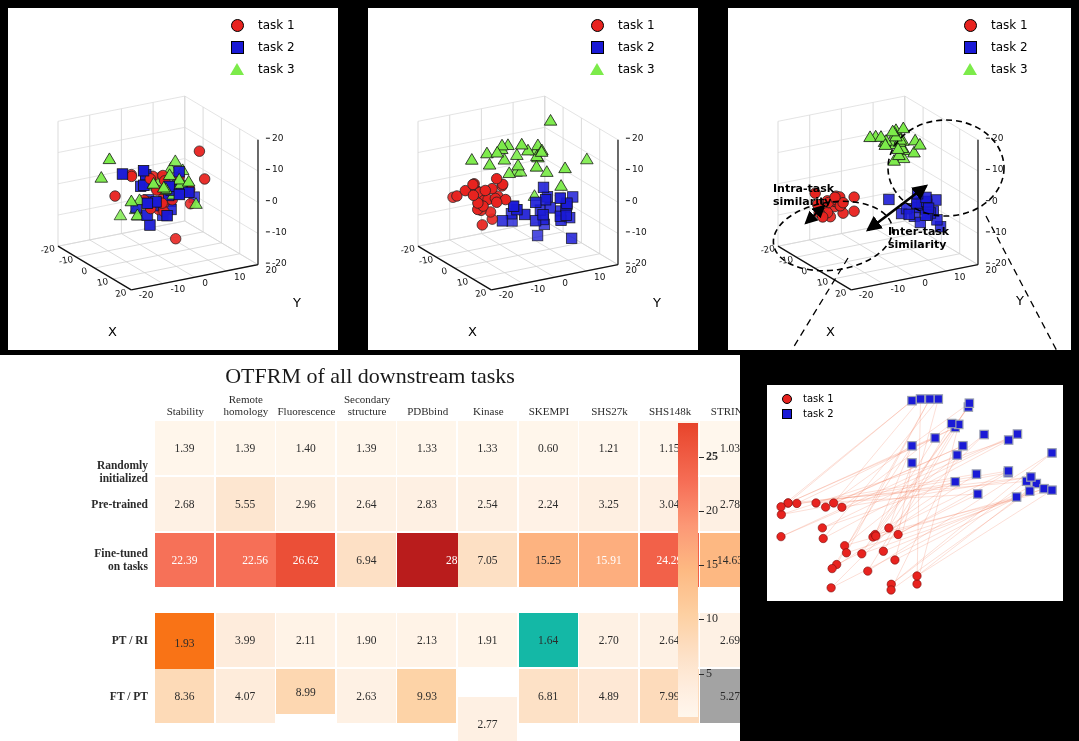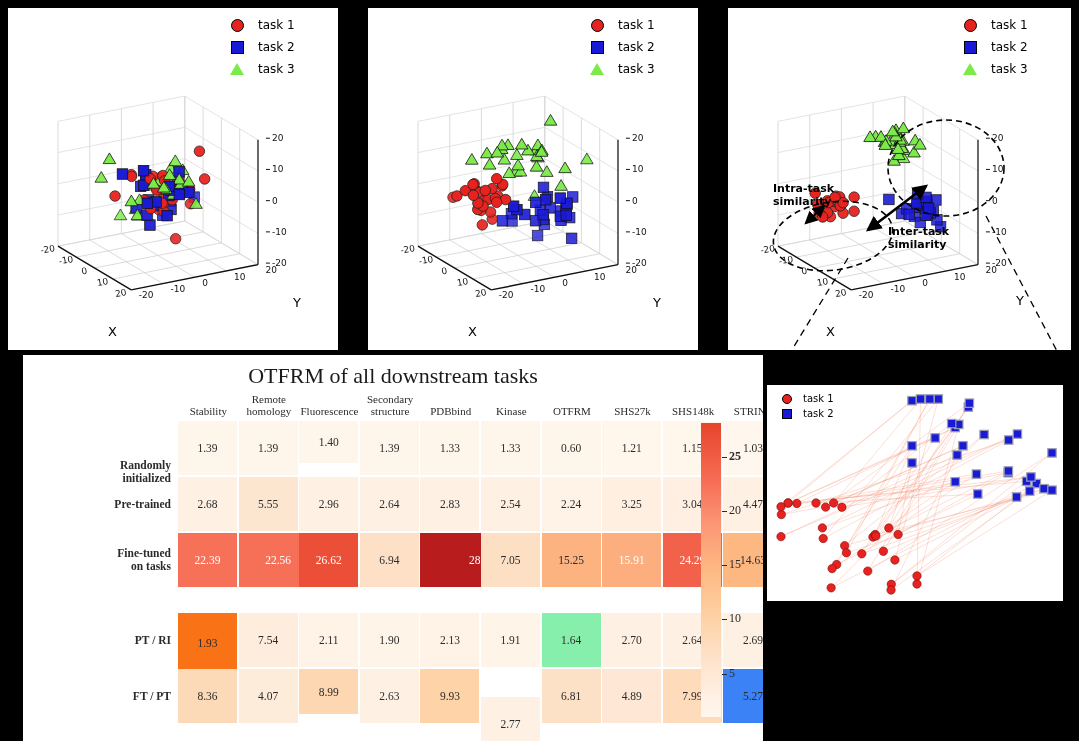--- a/index.html
+++ b/index.html
@@ -25,21 +25,21 @@
   .mk-circle{width:11px;height:11px;border-radius:50%;background:#e8231f;border:1px solid #000;}
   .mk-square{width:11px;height:11px;background:#1a1ad6;border:1px solid #000;}
   .mk-tri{width:0;height:0;border-left:7px solid transparent;border-right:7px solid transparent;
           border-bottom:12px solid #7ceb4a;}
 
   .axlab{position:absolute;font-family:"DejaVu Sans",sans-serif;font-size:13px;color:#000;}
   .annot{position:absolute;font-family:"DejaVu Sans",sans-serif;font-size:11px;
          font-weight:bold;color:#000;line-height:1.15;}
 
   
-  #ph{left:23px;top:355px;width:740px;height:386px;}
+  #ph{left:0;top:355px;width:740px;height:386px;}
   #ph .title{position:absolute;left:0;right:0;top:8px;text-align:center;
              font-size:22px;color:#1a1a1a;font-family:"Liberation Serif",serif;}
 
   .hm-colhead{position:absolute;font-size:11px;color:#2b2b2b;text-align:center;
               line-height:1.12;}
   .hm-rowhead{position:absolute;font-size:11.5px;color:#2b2b2b;text-align:right;
               line-height:1.15;font-weight:bold;}
   .hm-cell{position:absolute;display:flex;align-items:center;justify-content:center;
            font-size:11.5px;}
 
@@ -585,21 +585,21 @@
         <div>Secondary</div>
         <div>structure</div>
       </div>
       <div class="hm-colhead" style="left: 393.4px; top: 50px; width: 68.6px;">
         <div>PDBbind</div>
       </div>
       <div class="hm-colhead" style="left: 454px; top: 50px; width: 68.6px;">
         <div>Kinase</div>
       </div>
       <div class="hm-colhead" style="left: 514.6px; top: 50px; width: 68.6px;">
-        <div>OTFRM</div>
+        <div>SKEMPI</div>
       </div>
       <div class="hm-colhead" style="left: 575.2px; top: 50px; width: 68.6px;">
         <div>SHS27k</div>
       </div>
       <div class="hm-colhead" style="left: 635.8px; top: 50px; width: 68.6px;">
         <div>SHS148k</div>
       </div>
       <div class="hm-colhead" style="left: 696.4px; top: 50px; width: 68.6px;">
         <div>STRING</div>
       </div>
@@ -619,68 +619,68 @@
       <div class="hm-rowhead" style="left: 6px; width: 142px; top: 278.5px;">
         <div>PT / RI</div>
       </div>
       <div class="hm-rowhead" style="left: 6px; width: 142px; top: 334.5px;">
         <div>FT / PT</div>
       </div>
     </div>
   <div id="hm-cells">
       <div class="hm-cell" style="left: 155px; top: 66px; width: 59.1px; height: 54px; background: rgb(255, 246, 235); color: rgb(43, 43, 43);">1.39</div>
       <div class="hm-cell" style="left: 215.6px; top: 66px; width: 59.1px; height: 54px; background: rgb(255, 246, 235); color: rgb(43, 43, 43);">1.39</div>
-      <div class="hm-cell" style="left: 276.2px; top: 66px; width: 59.1px; height: 42px; background: rgb(255, 246, 235); color: rgb(43, 43, 43);">1.40</div>
+      <div class="hm-cell" style="left: 276.2px; top: 66px; width: 59.1px; height: 54px; background: rgb(255, 246, 235); color: rgb(43, 43, 43);">1.40</div>
       <div class="hm-cell" style="left: 336.8px; top: 66px; width: 59.1px; height: 54px; background: rgb(255, 246, 235); color: rgb(43, 43, 43);">1.39</div>
       <div class="hm-cell" style="left: 397.4px; top: 66px; width: 59.1px; height: 54px; background: rgb(255, 246, 235); color: rgb(43, 43, 43);">1.33</div>
       <div class="hm-cell" style="left: 458px; top: 66px; width: 59.1px; height: 54px; background: rgb(255, 246, 235); color: rgb(43, 43, 43);">1.33</div>
       <div class="hm-cell" style="left: 518.6px; top: 66px; width: 59.1px; height: 54px; background: rgb(255, 246, 235); color: rgb(43, 43, 43);">0.60</div>
       <div class="hm-cell" style="left: 579.2px; top: 66px; width: 59.1px; height: 54px; background: rgb(255, 246, 236); color: rgb(43, 43, 43);">1.21</div>
       <div class="hm-cell" style="left: 639.8px; top: 66px; width: 59.1px; height: 54px; background: rgb(255, 246, 236); color: rgb(43, 43, 43);">1.15</div>
       <div class="hm-cell" style="left: 700.4px; top: 66px; width: 59.1px; height: 54px; background: rgb(255, 247, 237); color: rgb(43, 43, 43);">1.03</div>
       <div class="hm-cell" style="left: 155px; top: 122px; width: 59.1px; height: 54px; background: rgb(254, 241, 228); color: rgb(43, 43, 43);">2.68</div>
       <div class="hm-cell" style="left: 215.6px; top: 122px; width: 59.1px; height: 54px; background: rgb(253, 230, 208); color: rgb(43, 43, 43);">5.55</div>
       <div class="hm-cell" style="left: 276.2px; top: 122px; width: 59.1px; height: 54px; background: rgb(254, 240, 226); color: rgb(43, 43, 43);">2.96</div>
       <div class="hm-cell" style="left: 336.8px; top: 122px; width: 59.1px; height: 54px; background: rgb(254, 241, 228); color: rgb(43, 43, 43);">2.64</div>
       <div class="hm-cell" style="left: 397.4px; top: 122px; width: 59.1px; height: 54px; background: rgb(254, 240, 227); color: rgb(43, 43, 43);">2.83</div>
       <div class="hm-cell" style="left: 458px; top: 122px; width: 59.1px; height: 54px; background: rgb(254, 241, 228); color: rgb(43, 43, 43);">2.54</div>
       <div class="hm-cell" style="left: 518.6px; top: 122px; width: 59.1px; height: 54px; background: rgb(255, 242, 230); color: rgb(43, 43, 43);">2.24</div>
       <div class="hm-cell" style="left: 579.2px; top: 122px; width: 59.1px; height: 54px; background: rgb(254, 239, 225); color: rgb(43, 43, 43);">3.25</div>
       <div class="hm-cell" style="left: 639.8px; top: 122px; width: 59.1px; height: 54px; background: rgb(254, 239, 226); color: rgb(43, 43, 43);">3.04</div>
-      <div class="hm-cell" style="left: 700.4px; top: 122px; width: 59.1px; height: 54px; background: rgb(254, 240, 227); color: rgb(43, 43, 43);">4.47</div>
+      <div class="hm-cell" style="left: 700.4px; top: 122px; width: 59.1px; height: 54px; background: rgb(254, 240, 227); color: rgb(43, 43, 43);">2.78</div>
       <div class="hm-cell" style="left: 155px; top: 178px; width: 59.1px; height: 54px; background: rgb(246, 113, 88); color: rgb(255, 255, 255);">22.39</div>
       <div class="hm-cell" style="left: 215.6px; top: 178px; width: 79px; height: 54px; background: rgb(246, 111, 87); color: rgb(255, 255, 255);">22.56</div>
       <div class="hm-cell" style="left: 276.2px; top: 178px; width: 59.1px; height: 54px; background: rgb(235, 79, 55); color: rgb(255, 255, 255);">26.62</div>
       <div class="hm-cell" style="left: 336.8px; top: 178px; width: 59.1px; height: 54px; background: rgb(253, 224, 197); color: rgb(43, 43, 43);">6.94</div>
       <div class="hm-cell" style="left: 397.4px; top: 178px; width: 59.1px; height: 54px; background: #b91c1c; color: rgb(255, 255, 255); padding-left: 32px;">28.09</div>
       <div class="hm-cell" style="left: 458px; top: 178px; width: 59.1px; height: 54px; background: rgb(253, 224, 196); color: rgb(43, 43, 43);">7.05</div>
       <div class="hm-cell" style="left: 518.6px; top: 178px; width: 59.1px; height: 54px; background: rgb(253, 179, 128); color: rgb(43, 43, 43);">15.25</div>
       <div class="hm-cell" style="left: 579.2px; top: 178px; width: 59.1px; height: 54px; background: rgb(253, 174, 126); color: rgb(255, 255, 255);">15.91</div>
       <div class="hm-cell" style="left: 639.8px; top: 178px; width: 59.1px; height: 54px; background: rgb(242, 97, 73); color: rgb(255, 255, 255);">24.29</div>
       <div class="hm-cell" style="left: 700.4px; top: 178px; width: 59.1px; height: 54px; background: rgb(253, 184, 130); color: rgb(43, 43, 43);">14.63</div>
       <div class="hm-cell" style="left: 155px; top: 258px; width: 59.1px; height: 60px; background: #f97316; color: rgb(43, 43, 43);">1.93</div>
-      <div class="hm-cell" style="left: 215.6px; top: 258px; width: 59.1px; height: 54px; background: rgb(254, 236, 220); color: rgb(43, 43, 43);">7.54</div>
+      <div class="hm-cell" style="left: 215.6px; top: 258px; width: 59.1px; height: 54px; background: rgb(254, 236, 220); color: rgb(43, 43, 43);">3.99</div>
       <div class="hm-cell" style="left: 276.2px; top: 258px; width: 59.1px; height: 54px; background: rgb(255, 243, 231); color: rgb(43, 43, 43);">2.11</div>
       <div class="hm-cell" style="left: 336.8px; top: 258px; width: 59.1px; height: 54px; background: rgb(255, 244, 232); color: rgb(43, 43, 43);">1.90</div>
       <div class="hm-cell" style="left: 397.4px; top: 258px; width: 59.1px; height: 54px; background: rgb(255, 243, 231); color: rgb(43, 43, 43);">2.13</div>
       <div class="hm-cell" style="left: 458px; top: 258px; width: 59.1px; height: 54px; background: rgb(255, 244, 232); color: rgb(43, 43, 43);">1.91</div>
-      <div class="hm-cell" style="left: 518.6px; top: 258px; width: 59.1px; height: 54px; background: #86efac; color: rgb(43, 43, 43);">1.64</div>
+      <div class="hm-cell" style="left: 518.6px; top: 258px; width: 59.1px; height: 54px; background: #14b8a6; color: rgb(43, 43, 43);">1.64</div>
       <div class="hm-cell" style="left: 579.2px; top: 258px; width: 59.1px; height: 54px; background: rgb(254, 241, 228); color: rgb(43, 43, 43);">2.70</div>
       <div class="hm-cell" style="left: 639.8px; top: 258px; width: 59.1px; height: 54px; background: rgb(254, 241, 228); color: rgb(43, 43, 43);">2.64</div>
       <div class="hm-cell" style="left: 700.4px; top: 258px; width: 59.1px; height: 54px; background: rgb(254, 241, 228); color: rgb(43, 43, 43);">2.69</div>
       <div class="hm-cell" style="left: 155px; top: 314px; width: 59.1px; height: 54px; background: rgb(253, 218, 183); color: rgb(43, 43, 43);">8.36</div>
       <div class="hm-cell" style="left: 215.6px; top: 314px; width: 59.1px; height: 54px; background: rgb(254, 236, 219); color: rgb(43, 43, 43);">4.07</div>
       <div class="hm-cell" style="left: 276.2px; top: 314px; width: 59.1px; height: 45px; background: rgb(253, 215, 177); color: rgb(43, 43, 43);">8.99</div>
       <div class="hm-cell" style="left: 336.8px; top: 314px; width: 59.1px; height: 54px; background: rgb(254, 241, 228); color: rgb(43, 43, 43);">2.63</div>
       <div class="hm-cell" style="left: 397.4px; top: 314px; width: 59.1px; height: 54px; background: rgb(253, 211, 167); color: rgb(43, 43, 43);">9.93</div>
       <div class="hm-cell" style="left: 458px; top: 314px; width: 59.1px; height: 54px; background: rgb(254, 240, 227); color: rgb(43, 43, 43); margin-top: 28px;">2.77</div>
       <div class="hm-cell" style="left: 518.6px; top: 314px; width: 59.1px; height: 54px; background: rgb(253, 225, 198); color: rgb(43, 43, 43);">6.81</div>
       <div class="hm-cell" style="left: 579.2px; top: 314px; width: 59.1px; height: 54px; background: rgb(254, 232, 213); color: rgb(43, 43, 43);">4.89</div>
       <div class="hm-cell" style="left: 639.8px; top: 314px; width: 59.1px; height: 54px; background: rgb(253, 219, 187); color: rgb(43, 43, 43);">7.99</div>
-      <div class="hm-cell" style="left: 700.4px; top: 314px; width: 59.1px; height: 54px; background: #3b82f6; color: rgb(43, 43, 43);">5.27</div>
+      <div class="hm-cell" style="left: 700.4px; top: 314px; width: 59.1px; height: 54px; background: #a3a3a3; color: rgb(43, 43, 43);">5.27</div>
     </div>
   <div id="hm-colorbar">
       <div class="cbar" style="left: 678px; top: 68px; width: 20px; height: 294px; background: linear-gradient(rgb(231, 68, 43) 0%, rgb(235, 79, 54) 5%, rgb(239, 89, 65) 10%, rgb(242, 100, 75) 15%, rgb(246, 110, 86) 20%, rgb(248, 124, 97) 25%, rgb(250, 138, 107) 30%, rgb(252, 152, 118) 35%, rgb(252, 163, 122) 40%, rgb(253, 174, 126) 45%, rgb(253, 185, 130) 50%, rgb(253, 193, 141) 55%, rgb(253, 200, 151) 60%, rgb(253, 208, 162) 65%, rgb(253, 214, 175) 70%, rgb(253, 220, 189) 75%, rgb(253, 226, 201) 80%, rgb(254, 232, 212) 85%, rgb(254, 237, 222) 90%, rgb(255, 242, 230) 95%, rgb(255, 247, 237) 100%);"></div>
       <div class="cbdash" style="left: 699px; top: 101.535px;"></div>
       <div class="cbtick" style="left: 706px; top: 93.5349px; font-weight: bold;">25</div>
       <div class="cbdash" style="left: 699px; top: 155.798px;"></div>
       <div class="cbtick" style="left: 706px; top: 147.798px;">20</div>
       <div class="cbdash" style="left: 699px; top: 210.062px;"></div>
       <div class="cbtick" style="left: 706px; top: 202.062px;">15</div>
       <div class="cbdash" style="left: 699px; top: 264.326px;"></div>

